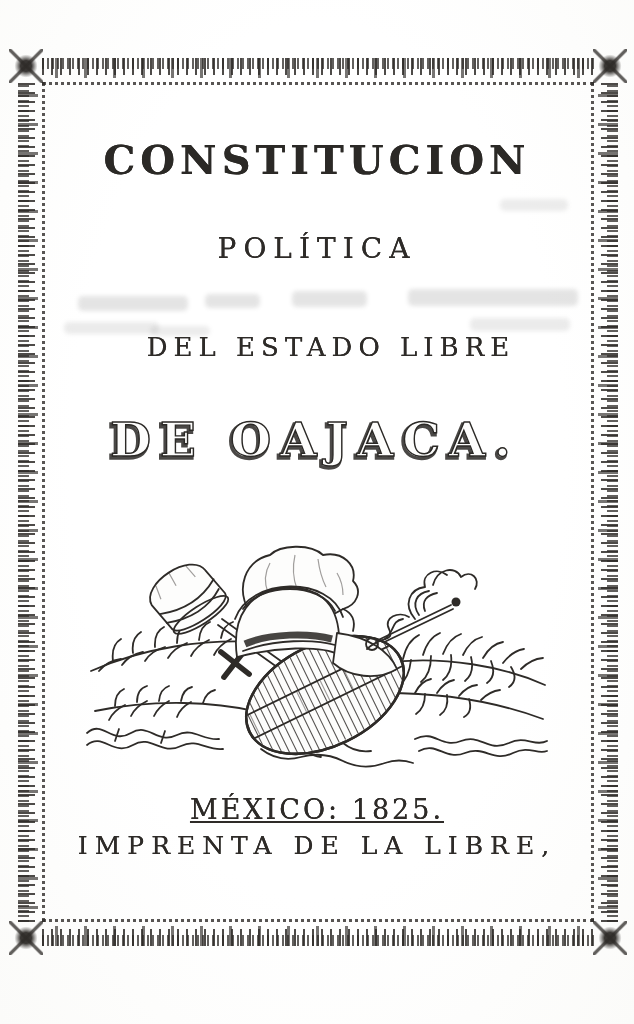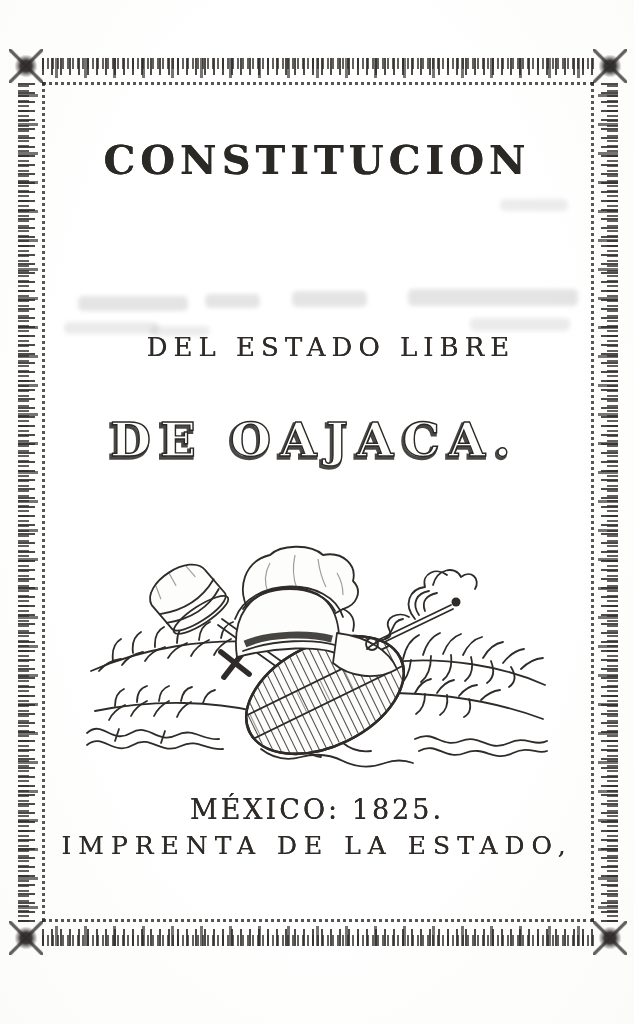--- a/index.html
+++ b/index.html
@@ -76,21 +76,21 @@
   .t{position:absolute;left:0;right:0;text-align:center;line-height:1.12;
      text-shadow:0 0 .6px currentColor;}
   .l1{top:138px;font-size:40px;font-weight:bold;letter-spacing:5px;color:#2b2926;}
   .l2{top:233px;font-size:28px;letter-spacing:7px;}
   .l3{top:333px;font-size:26px;letter-spacing:6px;margin-left:28px;}
   .oajaca{position:absolute;left:0;top:406px;width:634px;height:70px;}
   .oajaca text{font-family:"DejaVu Serif","Liberation Serif",serif;font-weight:bold;
                font-size:47px;letter-spacing:9px;}
   .oajaca .shadow{fill:none;stroke:#2b2926;stroke-width:3.4;opacity:.85;}
   .oajaca .face{fill:var(--paper);stroke:#2b2926;stroke-width:1.4;}
-  .m1{top:795px;font-size:27px;letter-spacing:3px;}
+  .m1{top:795px;font-size:27px;letter-spacing:3px;text-decoration:underline;}
   .m2{top:832px;font-size:25px;letter-spacing:7px;}
   .m3{top:866px;font-size:20px;letter-spacing:1.5px;word-spacing:5px;}
 
   
   .emblem{position:absolute;left:85px;top:543px;width:465px;height:238px;}
   .emblem path,.emblem ellipse,.emblem circle,.emblem rect{
     fill:none;stroke:var(--ink);stroke-width:1.8;stroke-linecap:round;stroke-linejoin:round;}
   .emblem .fillw{fill:var(--paper);}
   .emblem .thick{stroke-width:2.6;}
   .emblem .darkslit{stroke-width:7;stroke-linecap:butt;stroke-opacity:.88;}
@@ -118,20 +118,21 @@
   <div class="ghost" style="left:500px;top:199px;width:68px;height:12px;opacity:.14;"></div>
   <div class="ghost" style="left:78px;top:296px;width:110px;height:15px;"></div>
   <div class="ghost" style="left:205px;top:294px;width:55px;height:14px;"></div>
   <div class="ghost" style="left:292px;top:291px;width:75px;height:16px;"></div>
   <div class="ghost" style="left:408px;top:289px;width:170px;height:17px;"></div>
   <div class="ghost" style="left:64px;top:322px;width:95px;height:12px;opacity:.15;"></div>
   <div class="ghost" style="left:150px;top:326px;width:60px;height:10px;opacity:.14;"></div>
   <div class="ghost" style="left:470px;top:318px;width:100px;height:13px;opacity:.15;"></div>
 
   <div class="t l1">CONSTITUCION</div>
+  <div class="t l2">POLÍTICA</div>
   <div class="t l3">DEL ESTADO LIBRE</div>
 
   <svg class="oajaca" viewBox="0 0 634 70" aria-hidden="true">
     <text class="shadow" x="315" y="50" text-anchor="middle" transform="translate(-1.5,1.5)">DE OAJACA.</text>
     <text class="face" x="315" y="50" text-anchor="middle">DE OAJACA.</text>
   </svg>
 
   <svg class="emblem" viewBox="0 0 465 238" aria-hidden="true">
     <defs>
       <clipPath id="shieldClip">
@@ -215,15 +216,15 @@
       <path d="M334,72 C326,60 332,50 344,48 M340,68 C336,58 342,52 352,50"></path>
       <path d="M348,42 C352,26 370,22 376,34 C386,26 396,36 390,46"></path>
       <circle class="inkfill" cx="371" cy="59" r="4.5"></circle>
       <path d="M282,106 C296,92 310,100 304,86 C298,74 314,68 324,74"></path>
       <circle cx="287" cy="101" r="6"></circle>
       <path d="M300,96 C310,88 306,78 318,76"></path>
     </g>
   </svg>
 
   <div class="t m1">MÉXICO: 1825.</div>
-  <div class="t m2">IMPRENTA DE LA ESTADO,</div>
+  <div class="t m2">IMPRENTA DE LA LIBRE,</div>
 
 </div>
 
 </body></html>

